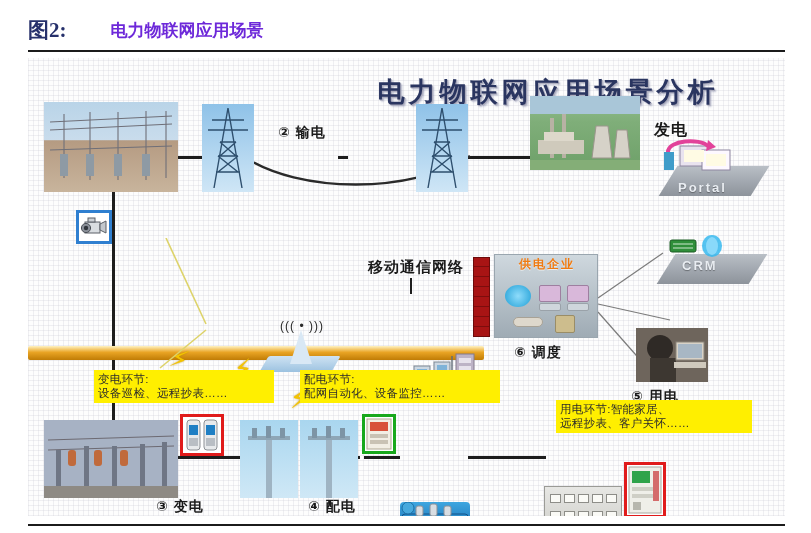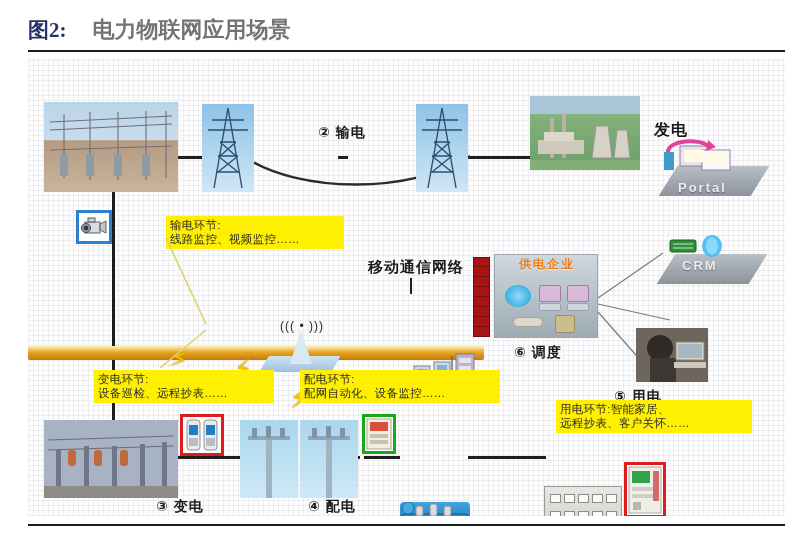--- a/index.html
+++ b/index.html
@@ -15,23 +15,23 @@
   #fig-header{
     position:absolute; left:28px; top:8px; width:760px; height:44px;
     display:flex; align-items:center;
   }
   #fig-no{
     font-size:21px; font-weight:bold; color:#26306b;
     font-family:"Liberation Serif","DejaVu Serif",serif;
     letter-spacing:0px; white-space:nowrap;
   }
   #fig-title{
-    font-size:22px; font-weight:bold; color:#737373;
+    font-size:17px; font-weight:bold; color:#6d28d9;
     font-family:"Liberation Serif","DejaVu Serif",serif;
-    margin-left:26px; white-space:nowrap;
+    margin-left:44px; white-space:nowrap;
   }
   #rule-top{
     position:absolute; left:28px; top:50px; width:757px; height:2px;
     background:#1b1b1b;
   }
   #rule-bottom{
     position:absolute; left:28px; top:524px; width:757px; height:2px;
     background:#1b1b1b;
   }
 
@@ -174,20 +174,21 @@
 <div id="page">
 
   <div id="fig-header">
     <span id="fig-no">图2:</span>
     <span id="fig-title">电力物联网应用场景</span>
   </div>
   <div id="rule-top"></div>
 
   <div id="figure">
 
+    <div id="chart-title">电力物联网应用场景分析</div>
 
     <div class="line hline" style="left:148px; top:98px; width:70px;"></div>
     <div class="line hline" style="left:310px; top:98px; width:10px;"></div>
     <div class="line hline" style="left:440px; top:98px; width:72px;"></div>
     <div class="line vline" style="left:84px;  top:100px; height:270px;"></div>
     <div class="line hline" style="left:84px;  top:368px; width:8px;"></div>
 
     <svg style="position:absolute;left:210px;top:90px;width:240px;height:40px;">
       <path d="M5,8 C60,46 175,46 232,8" stroke="#2a2a2a" stroke-width="2.4" fill="none"></path>
     </svg>
@@ -243,21 +244,21 @@
          background:linear-gradient(180deg,#8fc2e8,#cfe6f6);">
       <svg width="52" height="88" style="display:block">
         <g stroke="#2e4f6e" stroke-width="1.4" fill="none">
           <path d="M26,4 L12,84 M26,4 L40,84 M16,52 L36,52 M18,38 L34,38 M14,68 L38,68
                    M18,38 L34,52 M34,38 L18,52 M16,52 L36,68 M36,52 L16,68
                    M6,26 L46,26 M10,16 L42,16"></path>
         </g>
       </svg>
     </div>
 
-    <div class="node-label" style="left:250px; top:66px;padding-left:40px;">② 输电</div>
+    <div class="node-label" style="left:250px; top:66px;">② 输电</div>
 
     <div class="icon-frame frame-blue" style="left:48px; top:152px; width:36px; height:34px;">
       <svg width="30" height="28" style="display:block;margin:1px">
         <rect x="5" y="8" width="15" height="11" fill="#d9dde1" stroke="#5a5f66"></rect>
         <circle cx="6" cy="14" r="4.6" fill="#8b9099" stroke="#4a4f56"></circle>
         <circle cx="6" cy="14" r="2.2" fill="#31363c"></circle>
         <polygon points="20,10 26,7 26,19 20,16" fill="#c3c8cd" stroke="#5a5f66"></polygon>
         <rect x="8" y="4" width="7" height="4" fill="#cbd0d5" stroke="#5a5f66"></rect>
       </svg>
     </div>
@@ -310,21 +311,21 @@
          background:linear-gradient(180deg,#8a7f74,#5d554d);">
       <svg width="72" height="54" style="display:block">
         <rect x="0" y="0" width="72" height="54" fill="#6e655c"></rect>
         <circle cx="24" cy="20" r="13" fill="#2f2a26"></circle>
         <rect x="14" y="30" width="26" height="24" fill="#3d3731"></rect>
         <rect x="40" y="14" width="28" height="18" fill="#d8d2c7" stroke="#8a8378"></rect>
         <rect x="42" y="16" width="24" height="14" fill="#a8b7c4"></rect>
         <rect x="38" y="34" width="32" height="6" fill="#cfc9bd"></rect>
       </svg>
     </div>
-    <div class="node-label" style="left:586px; top:330px;text-align:center;">⑤ 用电</div>
+    <div class="node-label" style="left:603px; top:330px;text-align:center;">⑤ 用电</div>
 
     <div id="enterprise">
       <div class="ent-screen" style="left:10px;  top:30px; background:radial-gradient(circle,#8fdcfb,#1f9fd6);border-radius:50%;width:26px;height:22px;"></div>
       <div class="ent-screen" style="left:44px;  top:30px; background:#d9b8da;border:1px solid #9e7fa0;"></div>
       <div class="ent-screen" style="left:72px;  top:30px; background:#d9b8da;border:1px solid #9e7fa0;"></div>
       <div class="ent-screen" style="left:44px;  top:48px; background:#cfd6dc;border:1px solid #9aa2a9;width:22px;height:8px;"></div>
       <div class="ent-screen" style="left:72px;  top:48px; background:#cfd6dc;border:1px solid #9aa2a9;width:22px;height:8px;"></div>
       <div class="ent-screen" style="left:60px;  top:60px; background:#cdbd8d;border:1px solid #9a8d67;width:20px;height:18px;"></div>
       <div class="ent-screen" style="left:18px;  top:62px; background:#ded8cc;border:1px solid #a8a296;width:30px;height:10px;border-radius:6px;"></div>
     </div>
@@ -351,22 +352,20 @@
     <div id="tower-mast"></div>
     <div id="tower-wave">((( • )))</div>
 
     <div class="bolt" style="left:142px; top:286px; transform:rotate(16deg);">⚡</div>
     <div class="bolt" style="left:206px; top:296px; transform:rotate(-6deg);">⚡</div>
     <div class="bolt" style="left:262px; top:326px;">⚡</div>
 
     <div class="node-label" style="left:340px; top:200px; font-size:15px; font-weight:bold;">移动通信网络</div>
     <div class="line vline" style="left:382px; top:220px; height:16px; width:2px;"></div>
 
-    <div class="callout" style="left:138px; top:158px; width:178px;">输电环节:
-线路监控、视频监控……</div>
     <div class="callout" style="left:66px; top:312px; width:180px;">变电环节:
 设备巡检、远程抄表……</div>
     <div class="callout" style="left:528px; top:342px; width:196px;">用电环节:智能家居、
 远程抄表、客户关怀……</div>
     <div class="callout" style="left:272px; top:312px; width:200px;">配电环节:
 配网自动化、设备监控……</div>
 
     <svg style="position:absolute;left:60px;top:180px;width:300px;height:140px;">
       <line x1="78" y1="0" x2="118" y2="86" stroke="#ddd36a" stroke-width="1.6"></line>
       <line x1="72" y1="130" x2="118" y2="92" stroke="#ddd36a" stroke-width="1.6"></line>

